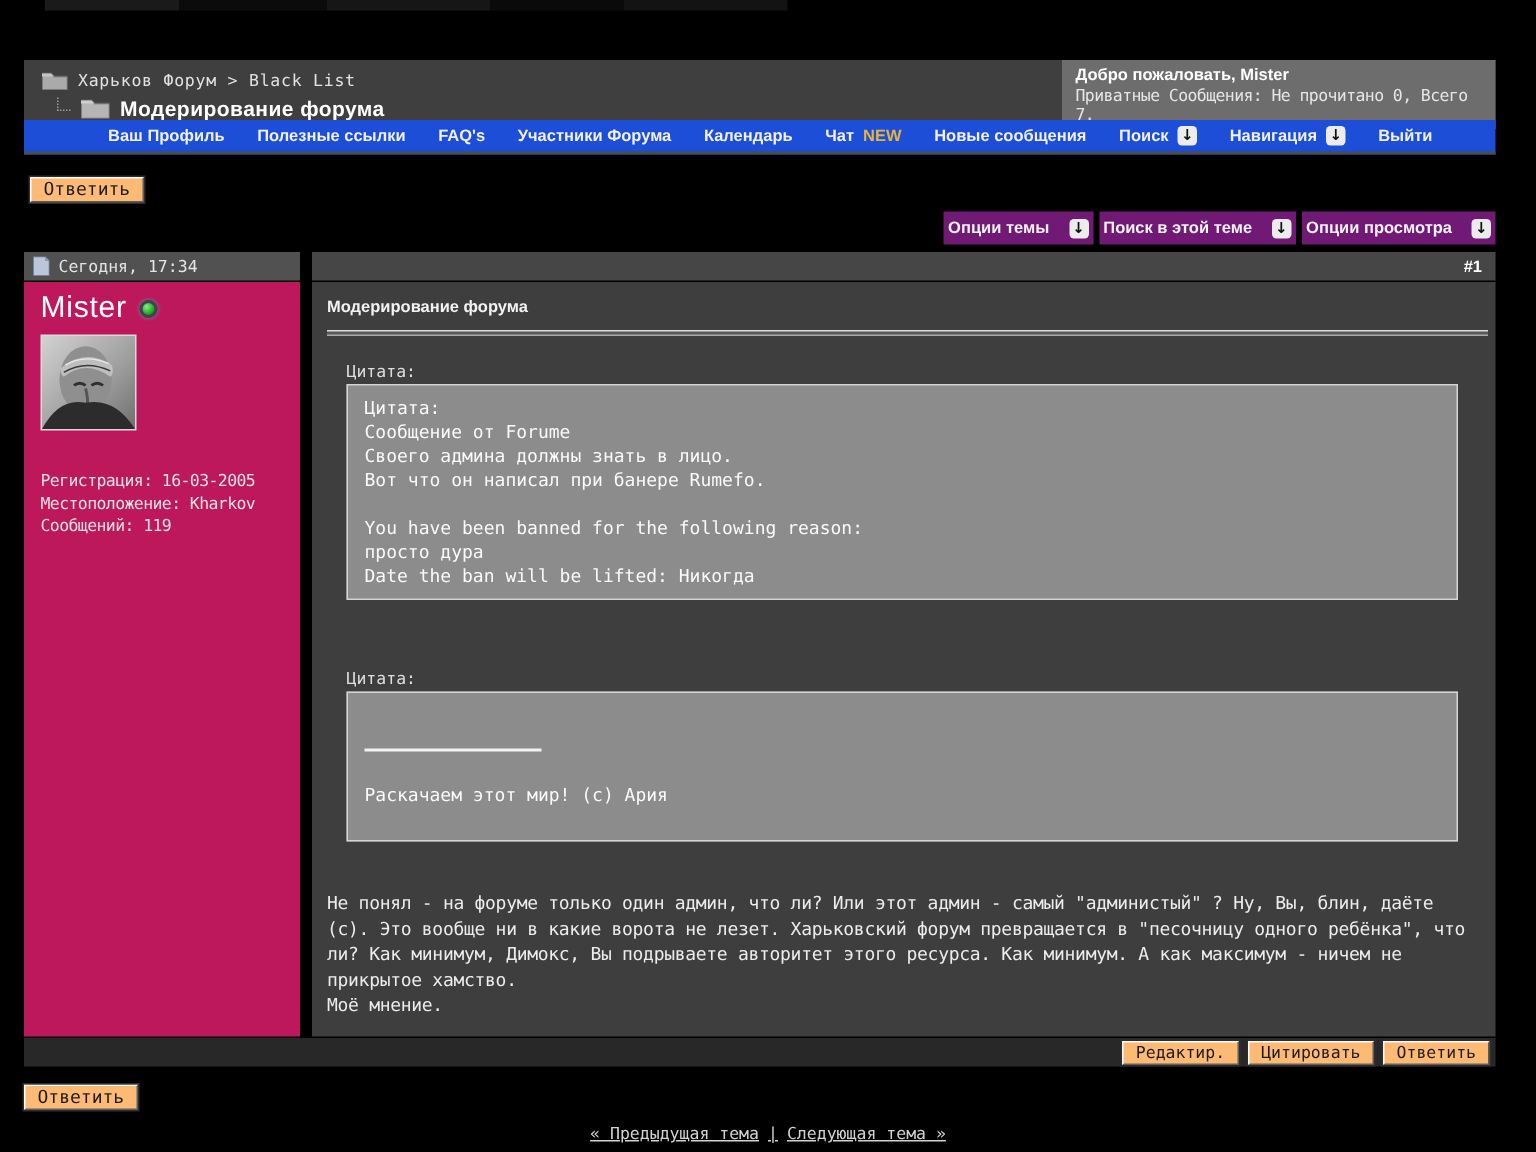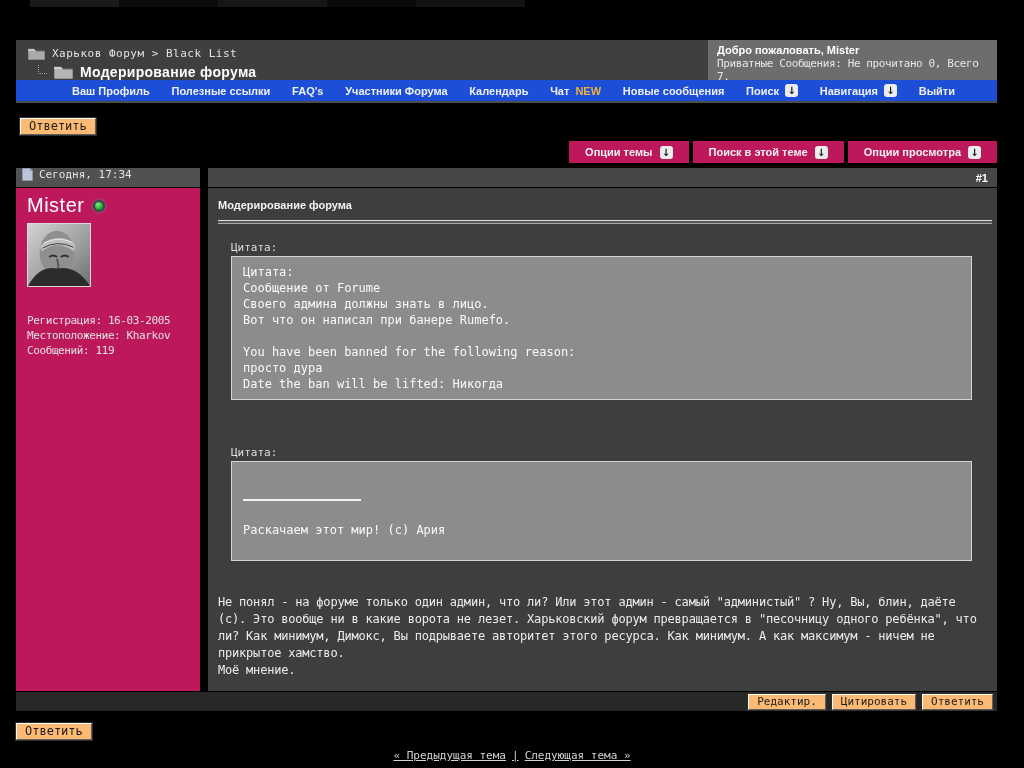--- a/index.html
+++ b/index.html
@@ -37,27 +37,27 @@
 
   
   .btn { display:inline-block; background:#fdba74; color:#1c1c1c;
     border:1px solid; border-color:#fbfbfb #5e5e5e #5e5e5e #fbfbfb; outline:1px solid #2e2e2e;
     font:12px "DejaVu Sans Mono", monospace; padding:0 8px 1px; cursor:pointer; white-space:nowrap; }
   #reply-top { left:20px; top:118px; }
   #reply-bottom { left:16px; top:723px; }
 
   
   #thread-tools { right:27px; top:141px; display:flex; gap:4px; }
-  .tool-btn { background:#be185d; color:#f2f2f2; font:bold 11px "Liberation Sans", sans-serif;
-    display:flex; align-items:center; gap:7px; padding:0 16px; height:22px; cursor:pointer; }
+  .tool-btn { background:#701a75; color:#f2f2f2; font:bold 11px "Liberation Sans", sans-serif;
+    display:flex; align-items:center; gap:13px; padding:0 3px; height:22px; cursor:pointer; }
 
   
   #post-table { left:16px; top:168px; width:981px; }
   #post-header { display:flex; gap:8px; height:19px; margin-bottom:1px; }
-  #ph-left { width:184px; background:#515151; display:flex; align-items:flex-start; gap:6px; padding:0 6px;
+  #ph-left { width:184px; background:#515151; display:flex; align-items:center; gap:6px; padding:8px 6px;
     font:11px "DejaVu Sans Mono", monospace; color:#e4e4e4; }
   #ph-right { flex:1; background:#464646; display:flex; align-items:center; justify-content:flex-end;
     padding:0 9px; font:bold 11px "Liberation Sans", sans-serif; color:#fff; }
 
   #post-main { display:flex; gap:8px; height:503px; }
   #user-col { width:184px; background:#be185d; padding:6px 11px; }
   .uname-row { display:flex; align-items:center; gap:9px; }
   #username { font:20px "Liberation Sans", sans-serif; color:#fff; cursor:pointer; letter-spacing:.5px; }
   #status-dot { width:12px; height:12px; border-radius:50%;
     background:radial-gradient(circle at 35% 32%, #8ce98c, #25b325 55%, #0d7a1e);

